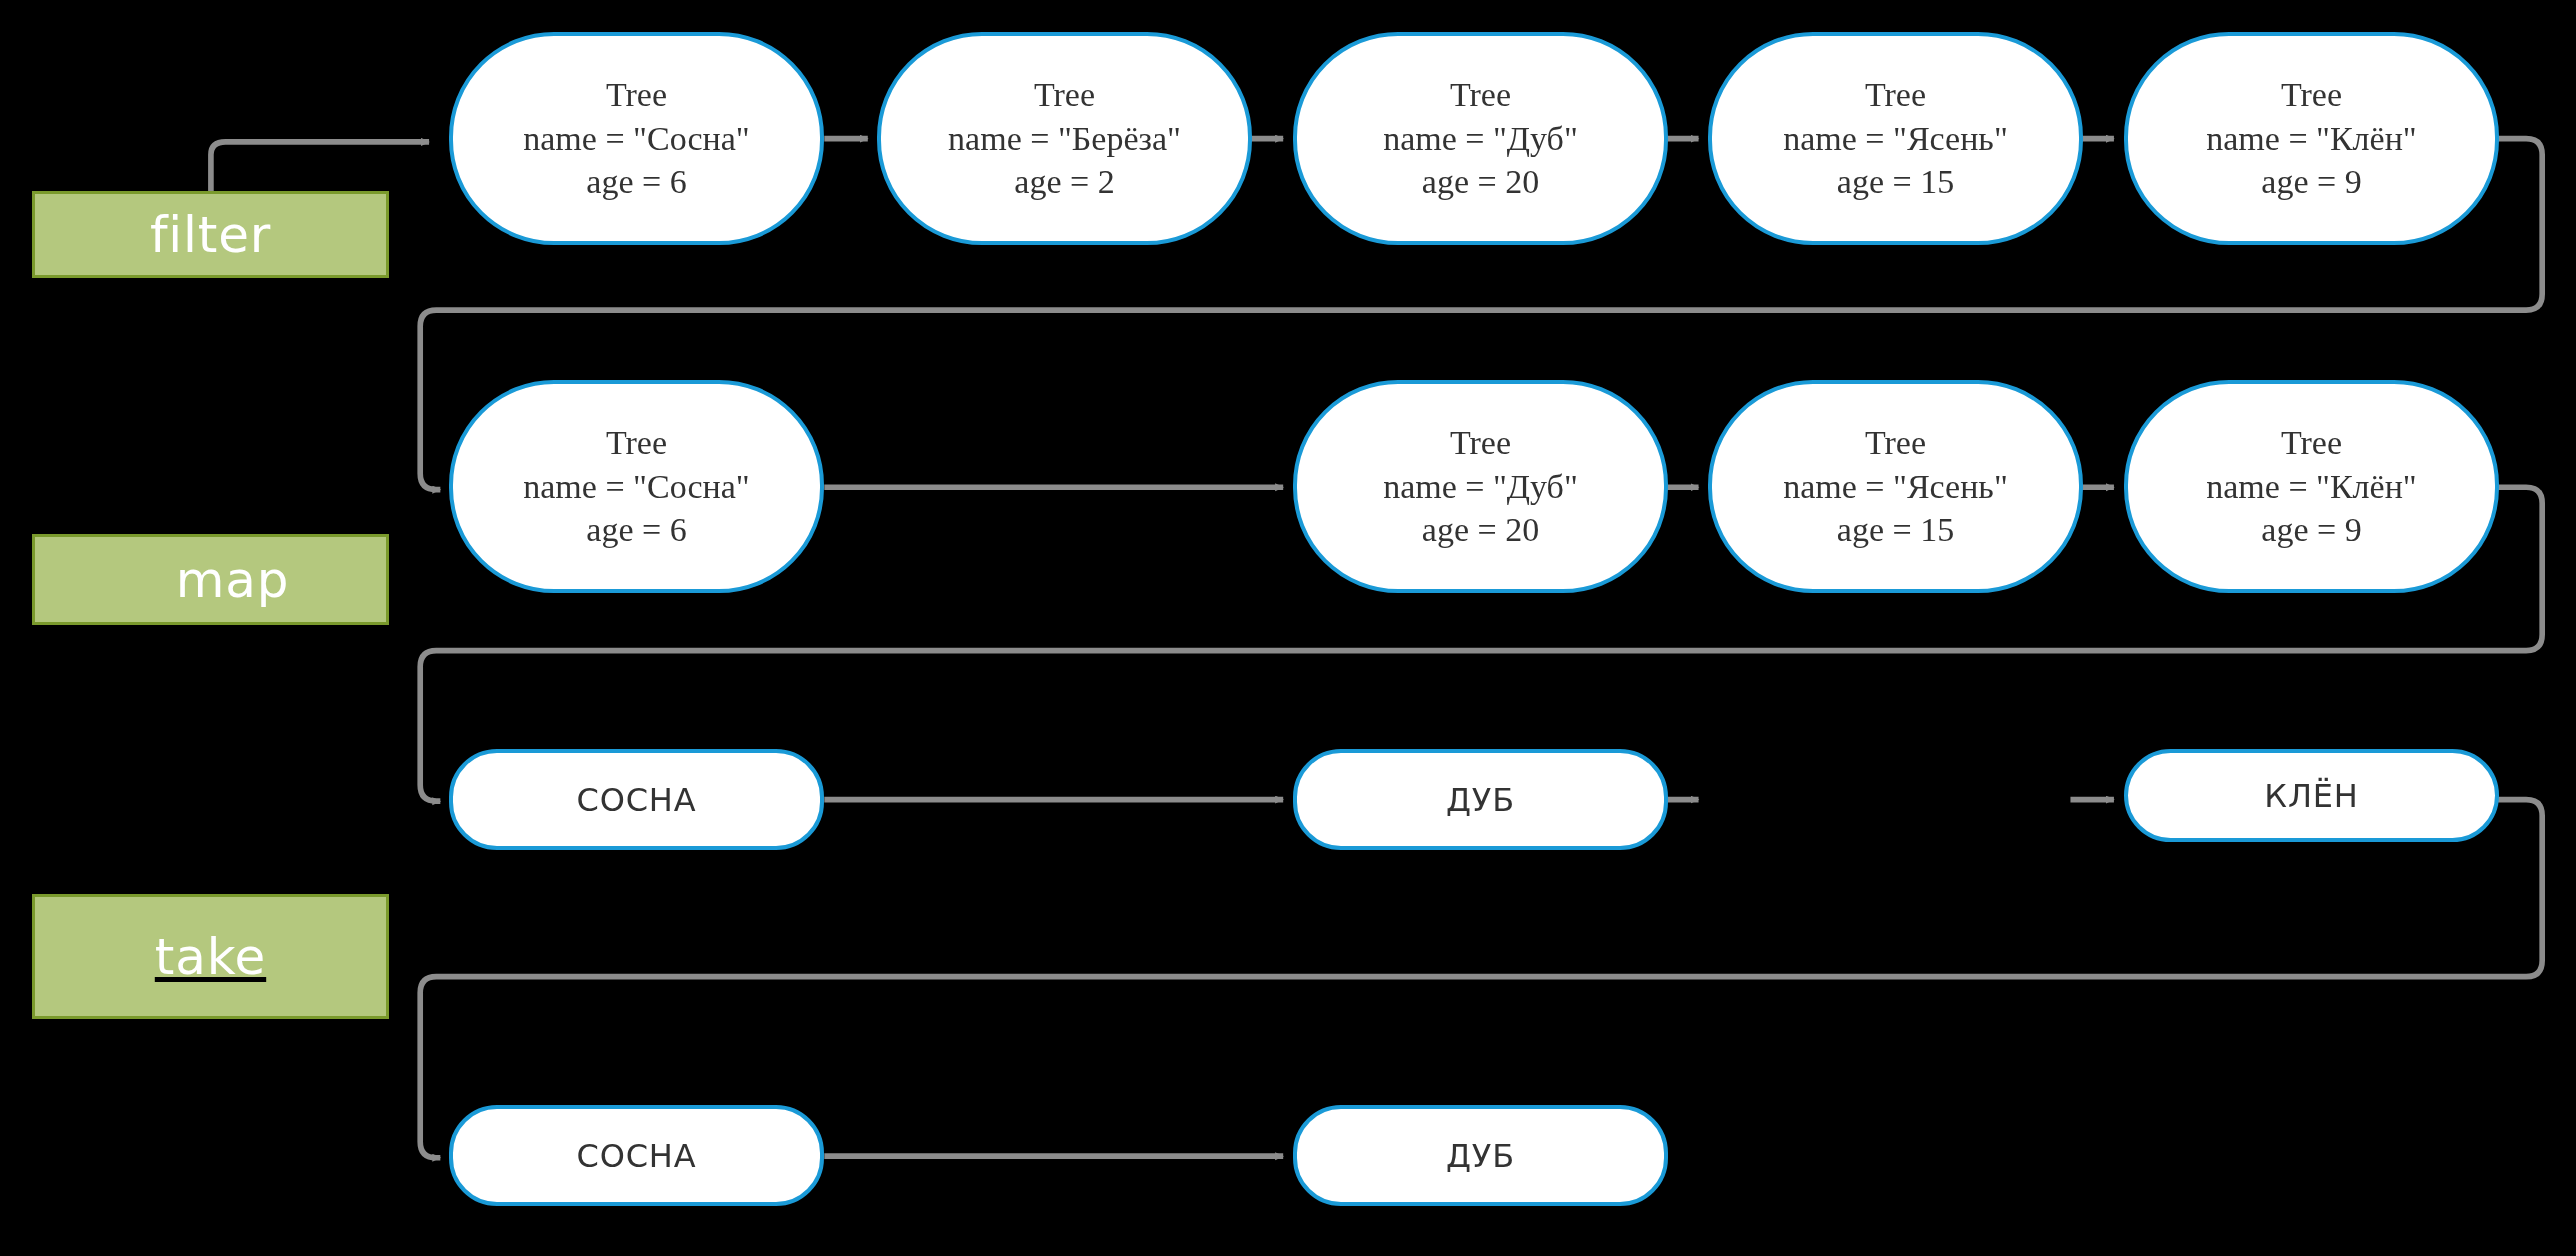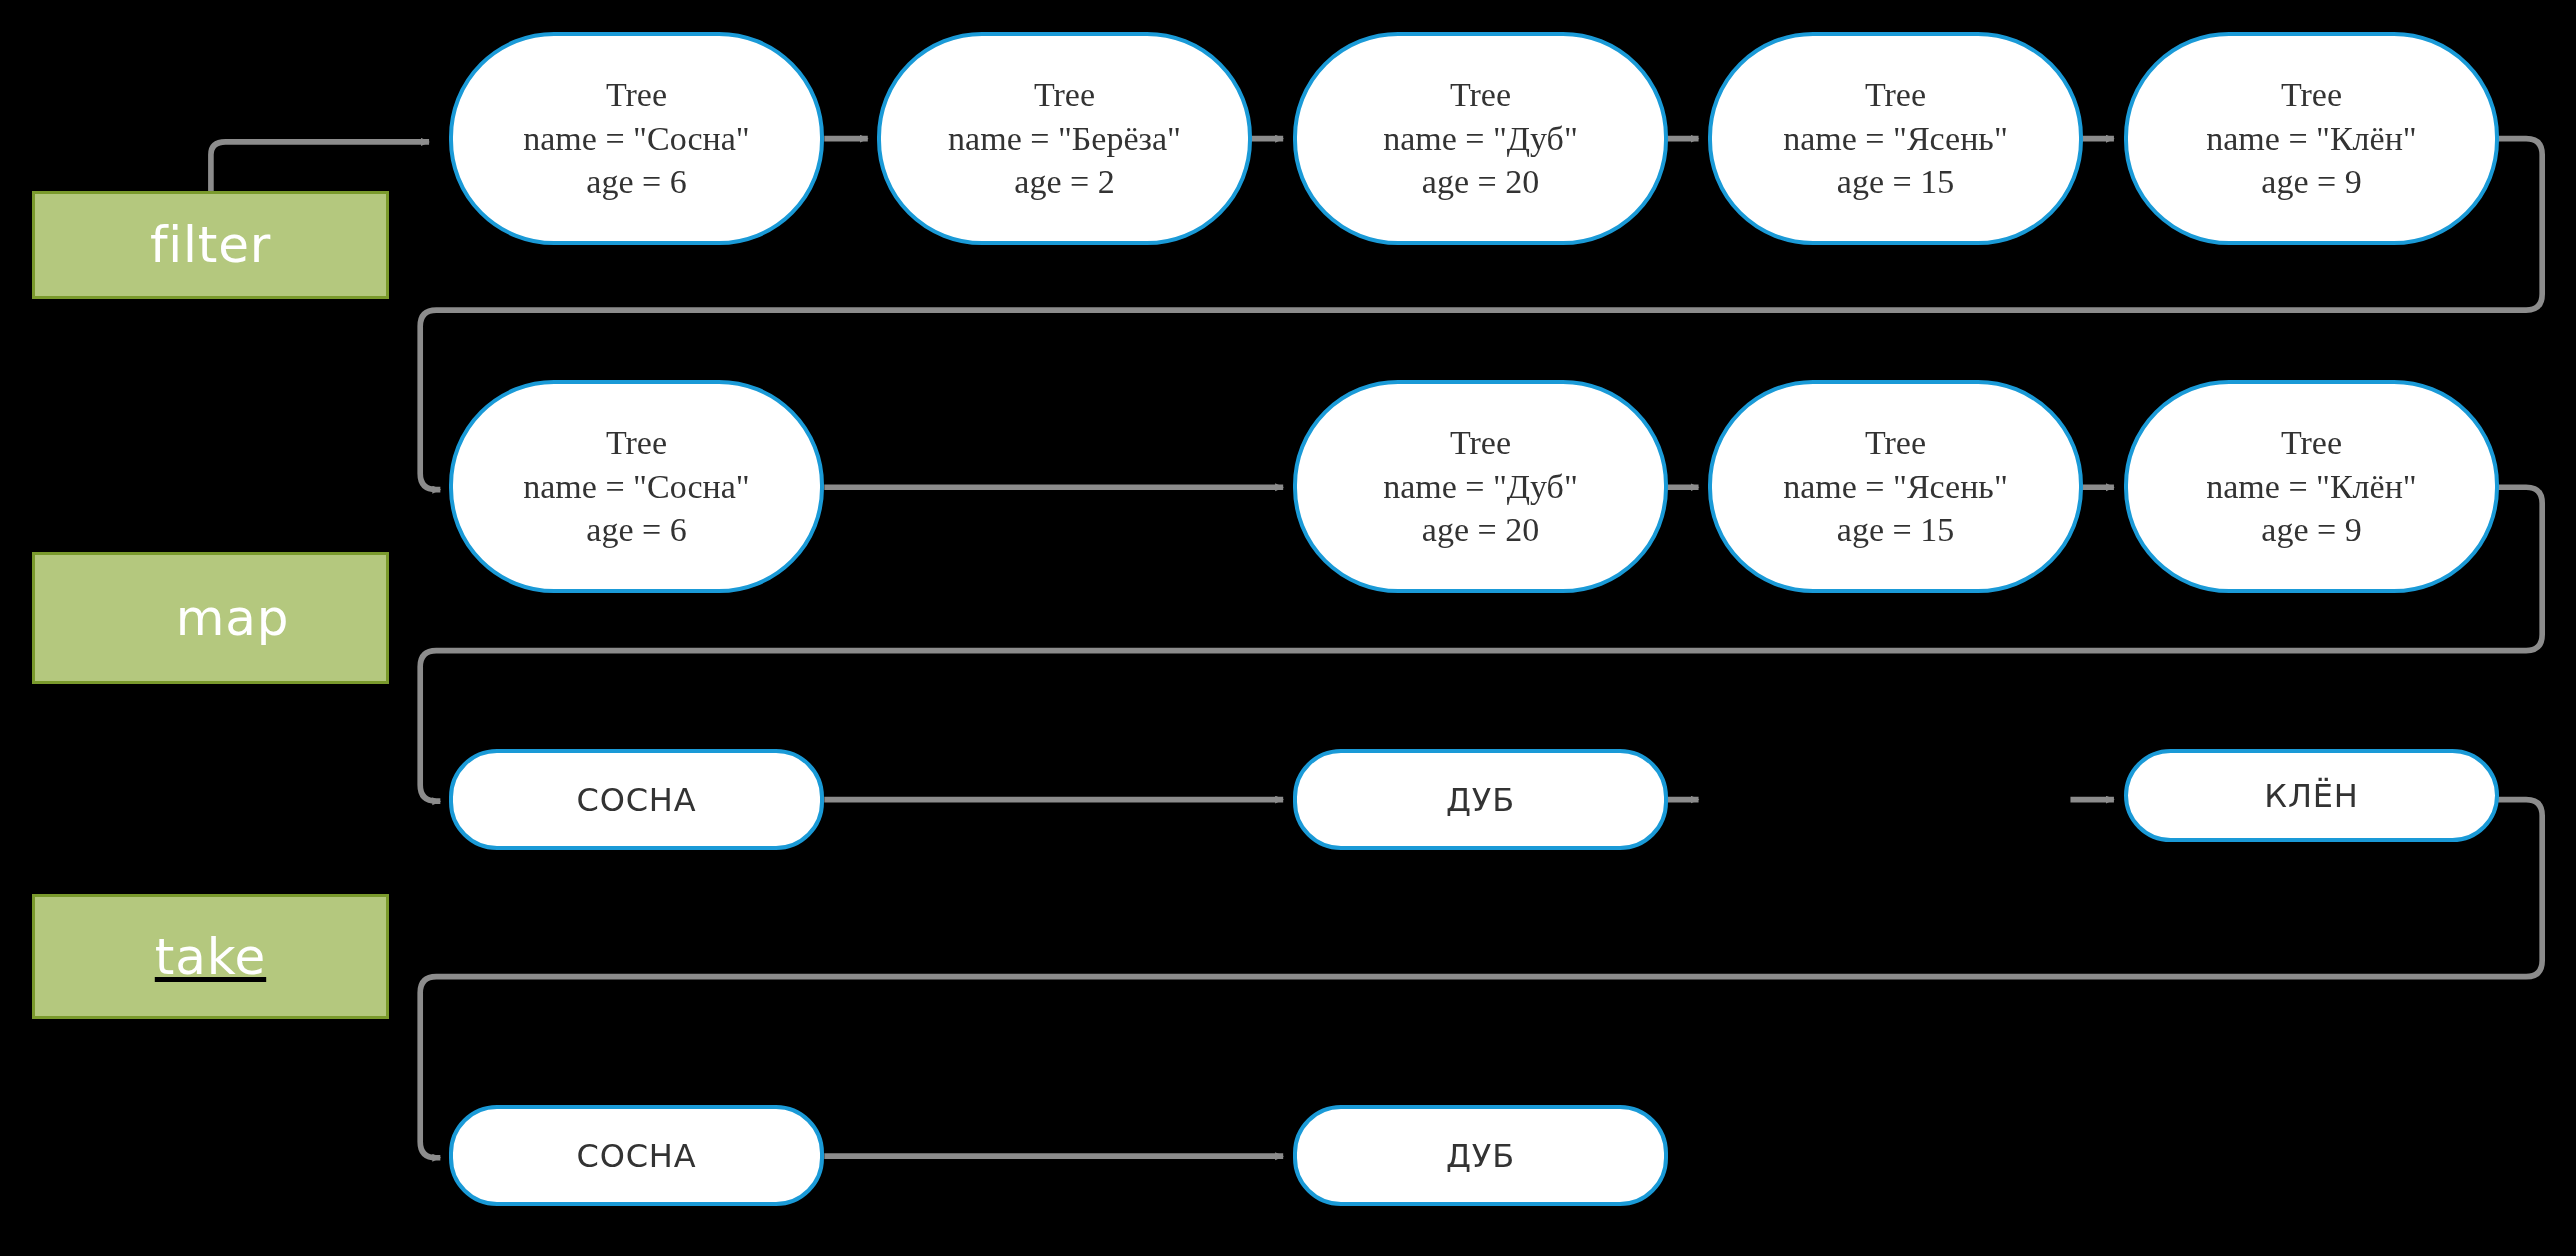--- a/index.html
+++ b/index.html
@@ -52,24 +52,24 @@
     <line x1="1024" y1="993" x2="1594" y2="993" stroke="#8c8c8c" stroke-width="7" marker-end="url(#ah)"></line>
     <line x1="2056" y1="993" x2="2110" y2="993" stroke="#8c8c8c" stroke-width="7" marker-end="url(#ah)"></line>
     <line x1="2572" y1="993" x2="2626" y2="993" stroke="#8c8c8c" stroke-width="7" marker-end="url(#ah)"></line>
 
     <path d="M3088,993 L3138,993 Q3158,993 3158,1013 L3158,1193 Q3158,1213 3138,1213
              L542,1213 Q522,1213 522,1233 L522,1418 Q522,1438 542,1438 L547,1438" fill="none" stroke="#8c8c8c" stroke-width="7" marker-end="url(#ah)"></path>
 
     <line x1="1024" y1="1436" x2="1594" y2="1436" stroke="#8c8c8c" stroke-width="7" marker-end="url(#ah)"></line>
   </svg>
 
-  <div class="stage-box" style="left:32px;top:191px;width:357px;height:108px;text-align:right;">
+  <div class="stage-box" style="left:32px;top:191px;width:357px;height:87px;text-align:right;">
     <span class="stage-label">filter</span>
   </div>
-  <div class="stage-box" style="left:32px;top:552px;width:357px;height:132px;padding-left:44px;">
+  <div class="stage-box" style="left:32px;top:534px;width:357px;height:91px;padding-left:44px;">
     <span class="stage-label">map</span>
   </div>
   <div class="stage-box" style="left:32px;top:894px;width:357px;height:125px;text-decoration:underline;">
     <span class="stage-label">take</span>
   </div>
 
   <div class="node tall" style="left:449px;top:32px;width:375px;height:213px;">
     <span class="ln">Tree</span>
     <span class="ln">name = "Сосна"</span>
     <span class="ln">age = 6</span>

